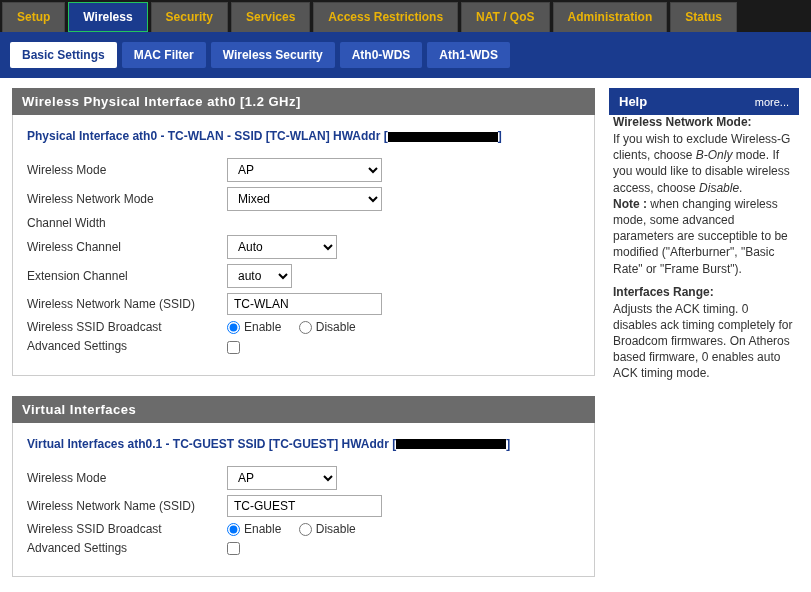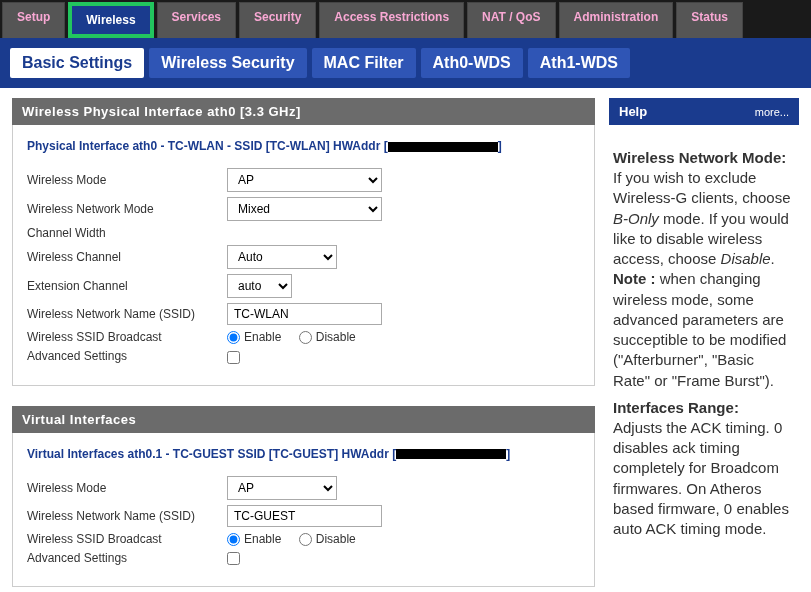--- a/index.html
+++ b/index.html
@@ -12,43 +12,43 @@
   }
   .tabs-row {
     display: flex;
     background: #1a1a1a;
     padding: 2px 2px 0 2px;
     gap: 3px;
   }
   .tab {
     padding: 7px 14px;
     background: #555;
-    color: #f9a8d4;
+    color: #eab308;
     font-weight: bold;
     font-size: 12px;
     cursor: pointer;
     border: 1px solid #444;
     border-bottom: none;
   }
   .tab.active {
     background: #1a3b8e;
     color: #fff;
-    border: 4px solid #22c55e;
+    border: 1px solid #22c55e;
   }
   .subtabs-row {
     display: flex;
     background: #1a3b8e;
     padding: 10px 10px;
     gap: 5px;
   }
   .subtab {
     padding: 6px 12px;
     color: #fff;
     font-weight: bold;
-    font-size: 16px;
+    font-size: 12px;
     cursor: pointer;
     background: #2f55b5;
     border-radius: 2px;
   }
   .subtab.active {
     background: #fff;
     color: #1a3b8e;
   }
   .main-area {
     display: flex;
@@ -118,55 +118,55 @@
     padding: 6px 10px;
     font-weight: bold;
     font-size: 13px;
     display:flex;
     justify-content: space-between;
     align-items:center;
     gap:24px;
   }
   .help-header .more { font-size:11px; font-weight:normal; cursor:pointer;margin-left:48px; }
   .help-body {
-    padding: 24px 4px;
-    font-size: 15px;
+    padding: 0 4px;
+    font-size: 12px;
     color: #333;
   }
   .help-body b { display:block; margin-top:8px; }
   .help-body b:first-child { margin-top:0; }
   .help-body p { margin:2px 0 8px 0; line-height:1.35; }
   .help-body em { font-style: italic; }
 </style>
 </head>
 <body>
 
 <div class="tabs-row">
   <div class="tab">Setup</div>
   <div class="tab active">Wireless</div>
+  <div class="tab">Security</div>
   <div class="tab">Services</div>
-  <div class="tab">Security</div>
   <div class="tab">Access Restrictions</div>
   <div class="tab">NAT / QoS</div>
   <div class="tab">Administration</div>
   <div class="tab">Status</div>
 </div>
 
 <div class="subtabs-row">
   <div class="subtab active">Basic Settings</div>
+  <div class="subtab">MAC Filter</div>
   <div class="subtab">Wireless Security</div>
-  <div class="subtab">MAC Filter</div>
   <div class="subtab">Ath0-WDS</div>
   <div class="subtab">Ath1-WDS</div>
 </div>
 
 <div class="main-area">
   <div class="left-col">
 
-    <div class="section-header">Wireless Physical Interface ath0 [3.3 GHz]</div>
+    <div class="section-header">Wireless Physical Interface ath0 [1.2 GHz]</div>
     <div class="panel">
       <span class="legend">
         <span>Physical Interface ath0 - TC-WLAN - SSID [TC-WLAN] HWAddr [</span><span class="hw"></span><span>]</span>
       </span>
 
       <div class="row">
         <div class="label">Wireless Mode</div>
         <div class="ctrl"><select class="sel-wide"><option>AP</option></select></div>
       </div>
       <div class="row">

